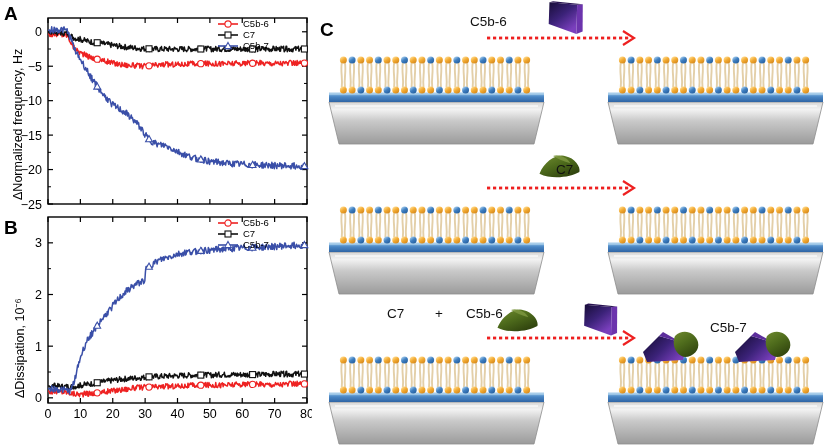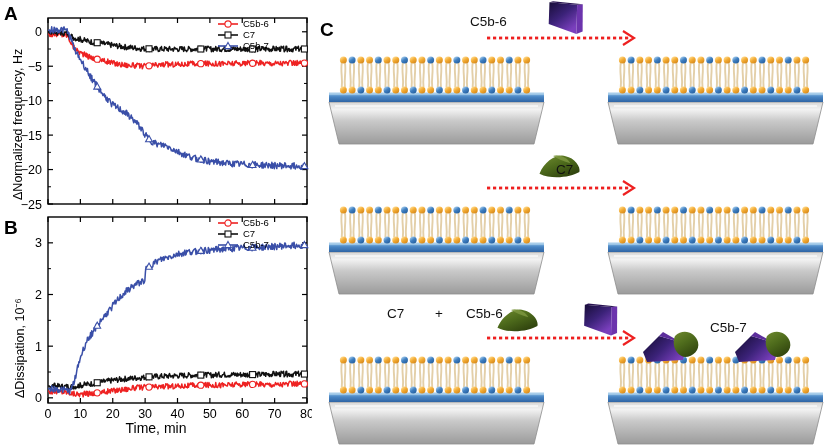--- a/index.html
+++ b/index.html
@@ -205,21 +205,20 @@
           <line x1="218" y1="21" x2="238" y2="21" stroke="#111111" stroke-width="1.6"></line>
           <rect x="225" y="18" width="6" height="6" fill="#fff" stroke="#111111" stroke-width="1.1"></rect>
           <text x="243" y="24.4" class="legend-text">C7</text>
           <line x1="218" y1="32" x2="238" y2="32" stroke="#3a4fa8" stroke-width="1.6"></line>
           <polygon points="228,28.5 231.4,34.6 224.6,34.6" fill="#fff" stroke="#3a4fa8" stroke-width="1.1"></polygon>
           <text x="243" y="35.4" class="legend-text">C5b-7</text>
         </g>
       </svg>
   </div>
   <div class="ylabel" id="ylabel-b">ΔDissipation, 10⁻⁶</div>
-  <div class="xlabel">Time, min</div>
 
   <div class="panel-letter" id="letter-c">C</div>
 
   <div id="schematic">
     <svg id="svg-c" width="521" height="445">
         <defs>
           <linearGradient id="gGray" x1="0%" y1="0%" x2="0%" y2="100%">
             <stop offset="0" stop-color="#d8d8d8"></stop>
             <stop offset="0.18" stop-color="#f2f2f2"></stop>
             <stop offset="0.45" stop-color="#c9c9c9"></stop>

